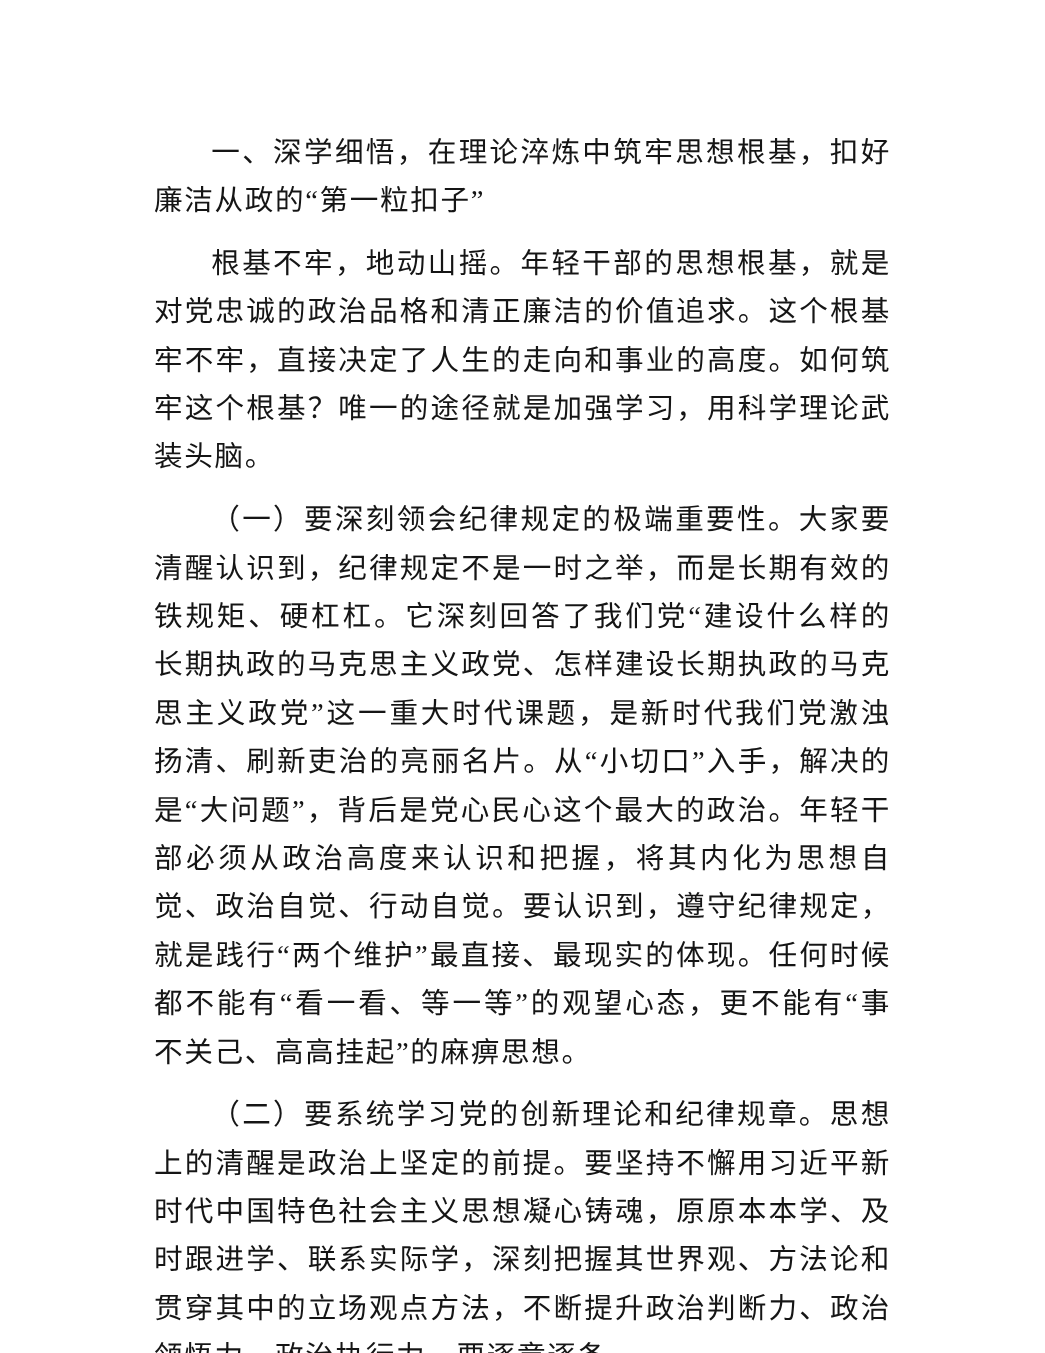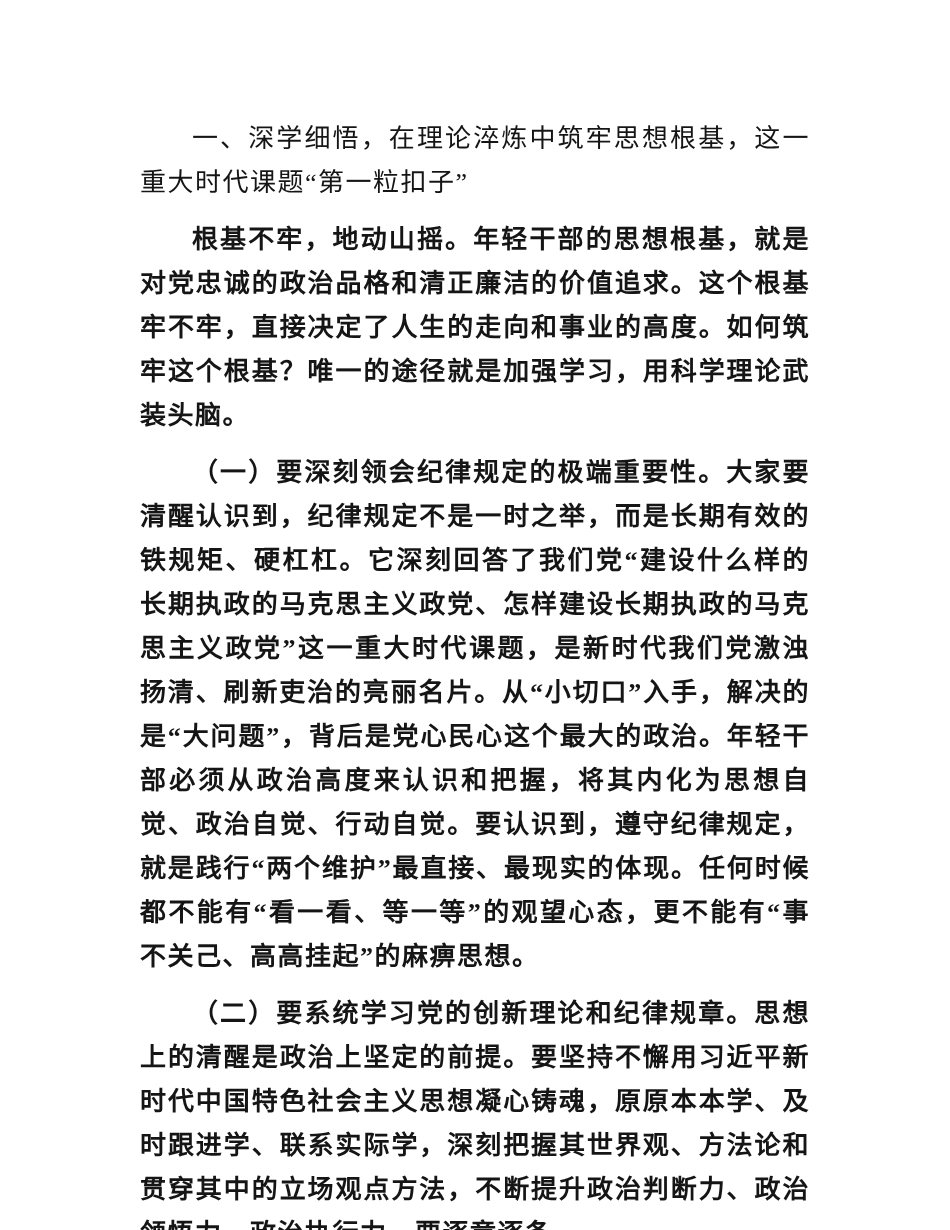--- a/index.html
+++ b/index.html
@@ -18,35 +18,35 @@
     font-family: "Liberation Serif", "DejaVu Serif", serif;
   }
   .doc-body {
     width: 670px;
     color: #151515;
   }
   .doc-body p,
   .doc-body h2 {
     margin: 0 0 13px 0;
     font-size: 26px;
-    font-weight: bold;
+    font-weight: normal;
     line-height: 44px;
     letter-spacing: 1.5px;
     text-align: justify;
     text-justify: inter-ideograph;
     text-indent: 2em;
     word-break: break-all;
   }
   .doc-body h2 {
     font-weight: normal; 
   }
 </style>
 </head>
 <body>
 
 <div class="page">
   <div class="doc-body" id="doc-body">
-      <h2>一、深学细悟，在理论淬炼中筑牢思想根基，这一重大时代课题“第一粒扣子”</h2>
+      <h2>一、深学细悟，在理论淬炼中筑牢思想根基，扣好廉洁从政的“第一粒扣子”</h2>
       <p>根基不牢，地动山摇。年轻干部的思想根基，就是对党忠诚的政治品格和清正廉洁的价值追求。这个根基牢不牢，直接决定了人生的走向和事业的高度。如何筑牢这个根基？唯一的途径就是加强学习，用科学理论武装头脑。</p>
       <p>（一）要深刻领会纪律规定的极端重要性。大家要清醒认识到，纪律规定不是一时之举，而是长期有效的铁规矩、硬杠杠。它深刻回答了我们党“建设什么样的长期执政的马克思主义政党、怎样建设长期执政的马克思主义政党”这一重大时代课题，是新时代我们党激浊扬清、刷新吏治的亮丽名片。从“小切口”入手，解决的是“大问题”，背后是党心民心这个最大的政治。年轻干部必须从政治高度来认识和把握，将其内化为思想自觉、政治自觉、行动自觉。要认识到，遵守纪律规定，就是践行“两个维护”最直接、最现实的体现。任何时候都不能有“看一看、等一等”的观望心态，更不能有“事不关己、高高挂起”的麻痹思想。</p>
       <p>（二）要系统学习党的创新理论和纪律规章。思想上的清醒是政治上坚定的前提。要坚持不懈用习近平新时代中国特色社会主义思想凝心铸魂，原原本本学、及时跟进学、联系实际学，深刻把握其世界观、方法论和贯穿其中的立场观点方法，不断提升政治判断力、政治领悟力、政治执行力。要逐章逐条</p>
     </div>
 </div>
 
 </body></html>

